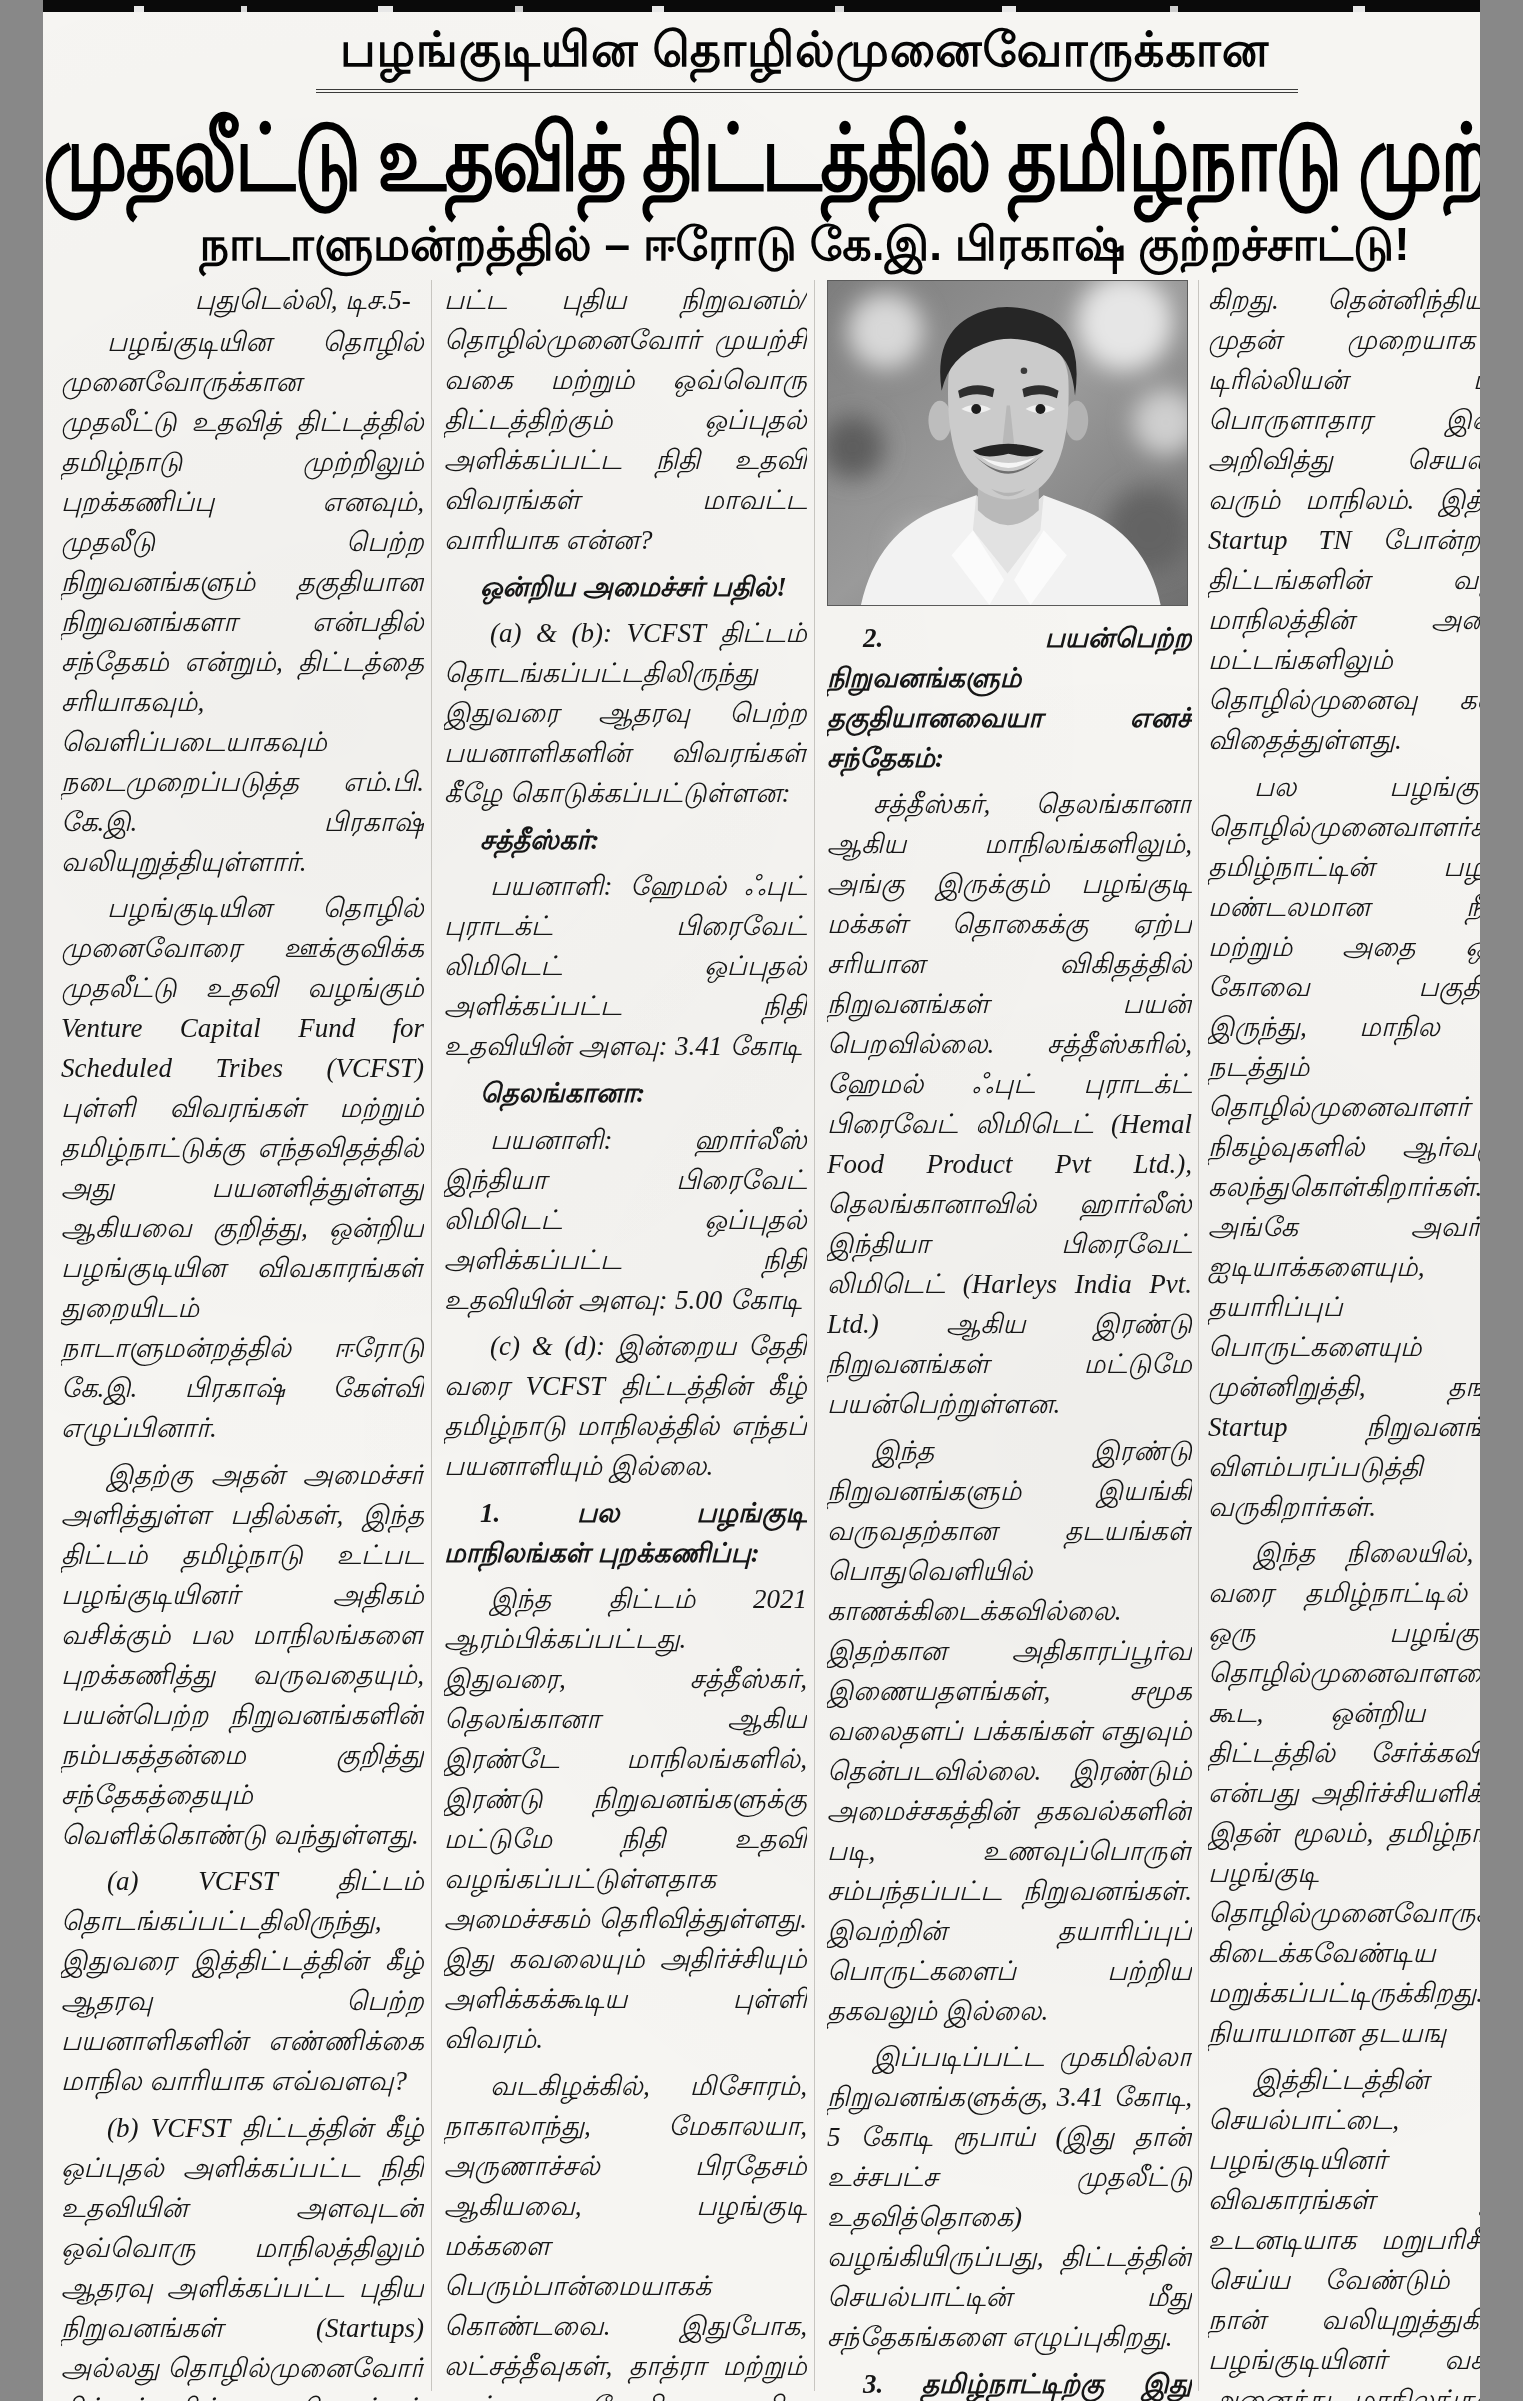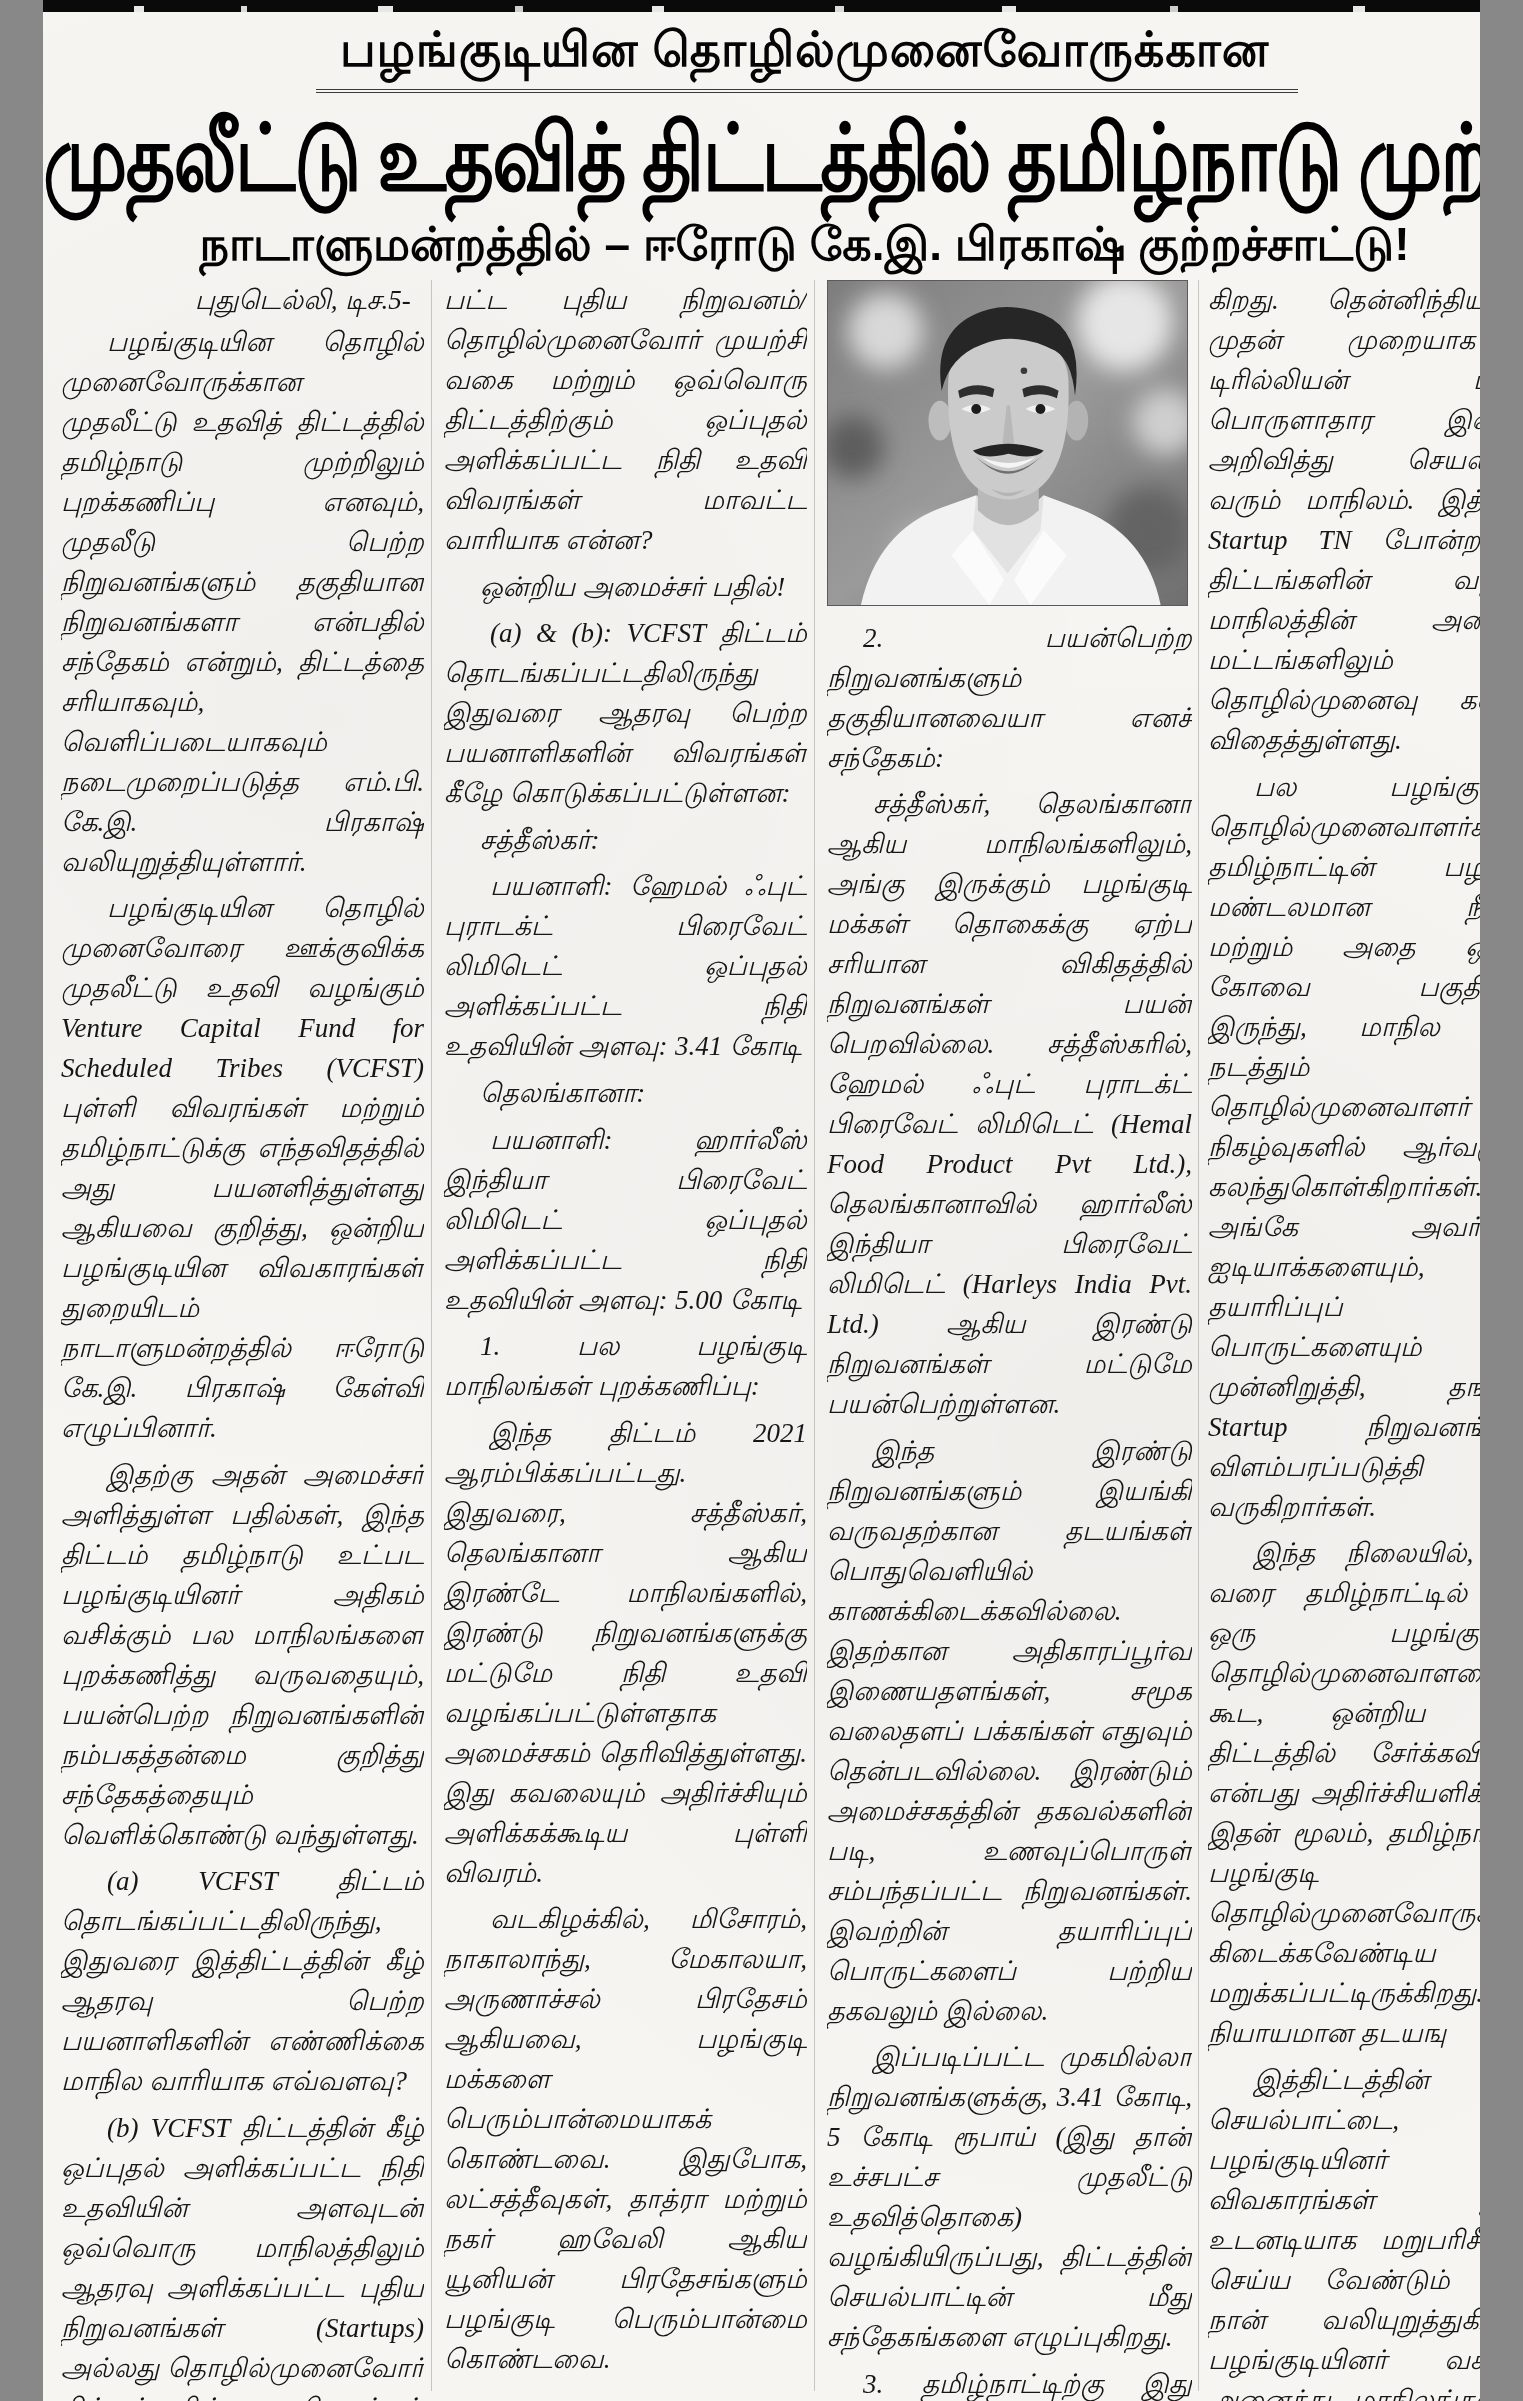--- a/index.html
+++ b/index.html
@@ -87,21 +87,21 @@
   .sep1{left:388px;} .sep2{left:771px;} .sep3{left:1155px;} .sep4{left:1518px;}
   .para{
     margin:0 0 6.6px 0;
     text-align:justify;
     text-indent:46px;
     word-spacing:0.8px;
     font-style:italic;
   }
   .p-dateline{text-align:right;text-indent:0;padding-right:13.3px;margin-bottom:1.7px;}
   .p-cont{text-indent:0;}
-  .p-lead{font-weight:normal;font-style:italic;text-indent:36px;}
+  .p-lead{font-weight:bold;font-style:italic;text-indent:36px;}
   .p-benef{font-style:italic;}
   .photo-frame{
     margin:0 0 11.6px 0;
     width:361px;height:326px;
     border:1.7px solid #5a5a5a;
     background:#9b9b9b;
     box-sizing:border-box;
   }
   .photo-frame svg{display:block;width:100%;height:100%;}
 </style>
@@ -132,20 +132,21 @@
       <p class="para">(b) VCFST திட்டத்தின் கீழ் ஒப்புதல் அளிக்கப்பட்ட நிதி உதவியின் அளவுடன் ஒவ்வொரு மாநிலத்திலும் ஆதரவு அளிக்கப்பட்ட புதிய நிறுவனங்கள் (Startups) அல்லது தொழில்முனைவோர் திட்டங்களின் விவரங்கள் மாநில வாரியாக என்ன?</p>
     </div>
   <div class="col" id="col2">
       <p class="para p-cont">பட்ட புதிய நிறுவனம்/ தொழில்முனைவோர் முயற்சி வகை மற்றும் ஒவ்வொரு திட்டத்திற்கும் ஒப்புதல் அளிக்கப்பட்ட நிதி உதவி விவரங்கள் மாவட்ட வாரியாக என்ன?</p>
       <p class="para p-lead">ஒன்றிய அமைச்சர் பதில்!</p>
       <p class="para">(a) &amp; (b): VCFST திட்டம் தொடங்கப்பட்டதிலிருந்து இதுவரை ஆதரவு பெற்ற பயனாளிகளின் விவரங்கள் கீழே கொடுக்கப்பட்டுள்ளன:</p>
       <p class="para p-lead">சத்தீஸ்கர்:</p>
       <p class="para p-benef">பயனாளி: ஹேமல் ஃபுட் புராடக்ட் பிரைவேட் லிமிடெட் ஒப்புதல் அளிக்கப்பட்ட நிதி உதவியின் அளவு: 3.41 கோடி</p>
       <p class="para p-lead">தெலங்கானா:</p>
       <p class="para p-benef">பயனாளி: ஹார்லீஸ் இந்தியா பிரைவேட் லிமிடெட் ஒப்புதல் அளிக்கப்பட்ட நிதி உதவியின் அளவு: 5.00 கோடி</p>
+      <p class="para">(c) &amp; (d): இன்றைய தேதி வரை VCFST திட்டத்தின் கீழ் தமிழ்நாடு மாநிலத்தில் எந்தப் பயனாளியும் இல்லை.</p>
       <p class="para p-lead">1. பல பழங்குடி மாநிலங்கள் புறக்கணிப்பு:</p>
       <p class="para">இந்த திட்டம் 2021 ஆரம்பிக்கப்பட்டது. இதுவரை, சத்தீஸ்கர், தெலங்கானா ஆகிய இரண்டே மாநிலங்களில், இரண்டு நிறுவனங்களுக்கு மட்டுமே நிதி உதவி வழங்கப்பட்டுள்ளதாக அமைச்சகம் தெரிவித்துள்ளது. இது கவலையும் அதிர்ச்சியும் அளிக்கக்கூடிய புள்ளி விவரம்.</p>
       <p class="para">வடகிழக்கில், மிசோரம், நாகாலாந்து, மேகாலயா, அருணாச்சல் பிரதேசம் ஆகியவை, பழங்குடி மக்களை பெரும்பான்மையாகக் கொண்டவை. இதுபோக, லட்சத்தீவுகள், தாத்ரா மற்றும் நகர் ஹவேலி ஆகிய யூனியன் பிரதேசங்களும் பழங்குடி பெரும்பான்மை கொண்டவை.</p>
     </div>
 
   <div class="col" id="col3">
     <figure class="photo-frame" aria-label="கே.இ. பிரகாஷ் எம்.பி.">
       <svg viewBox="0 0 436 390" preserveAspectRatio="none">
         <defs>
           <filter id="blur" x="-20%" y="-20%" width="140%" height="140%">

